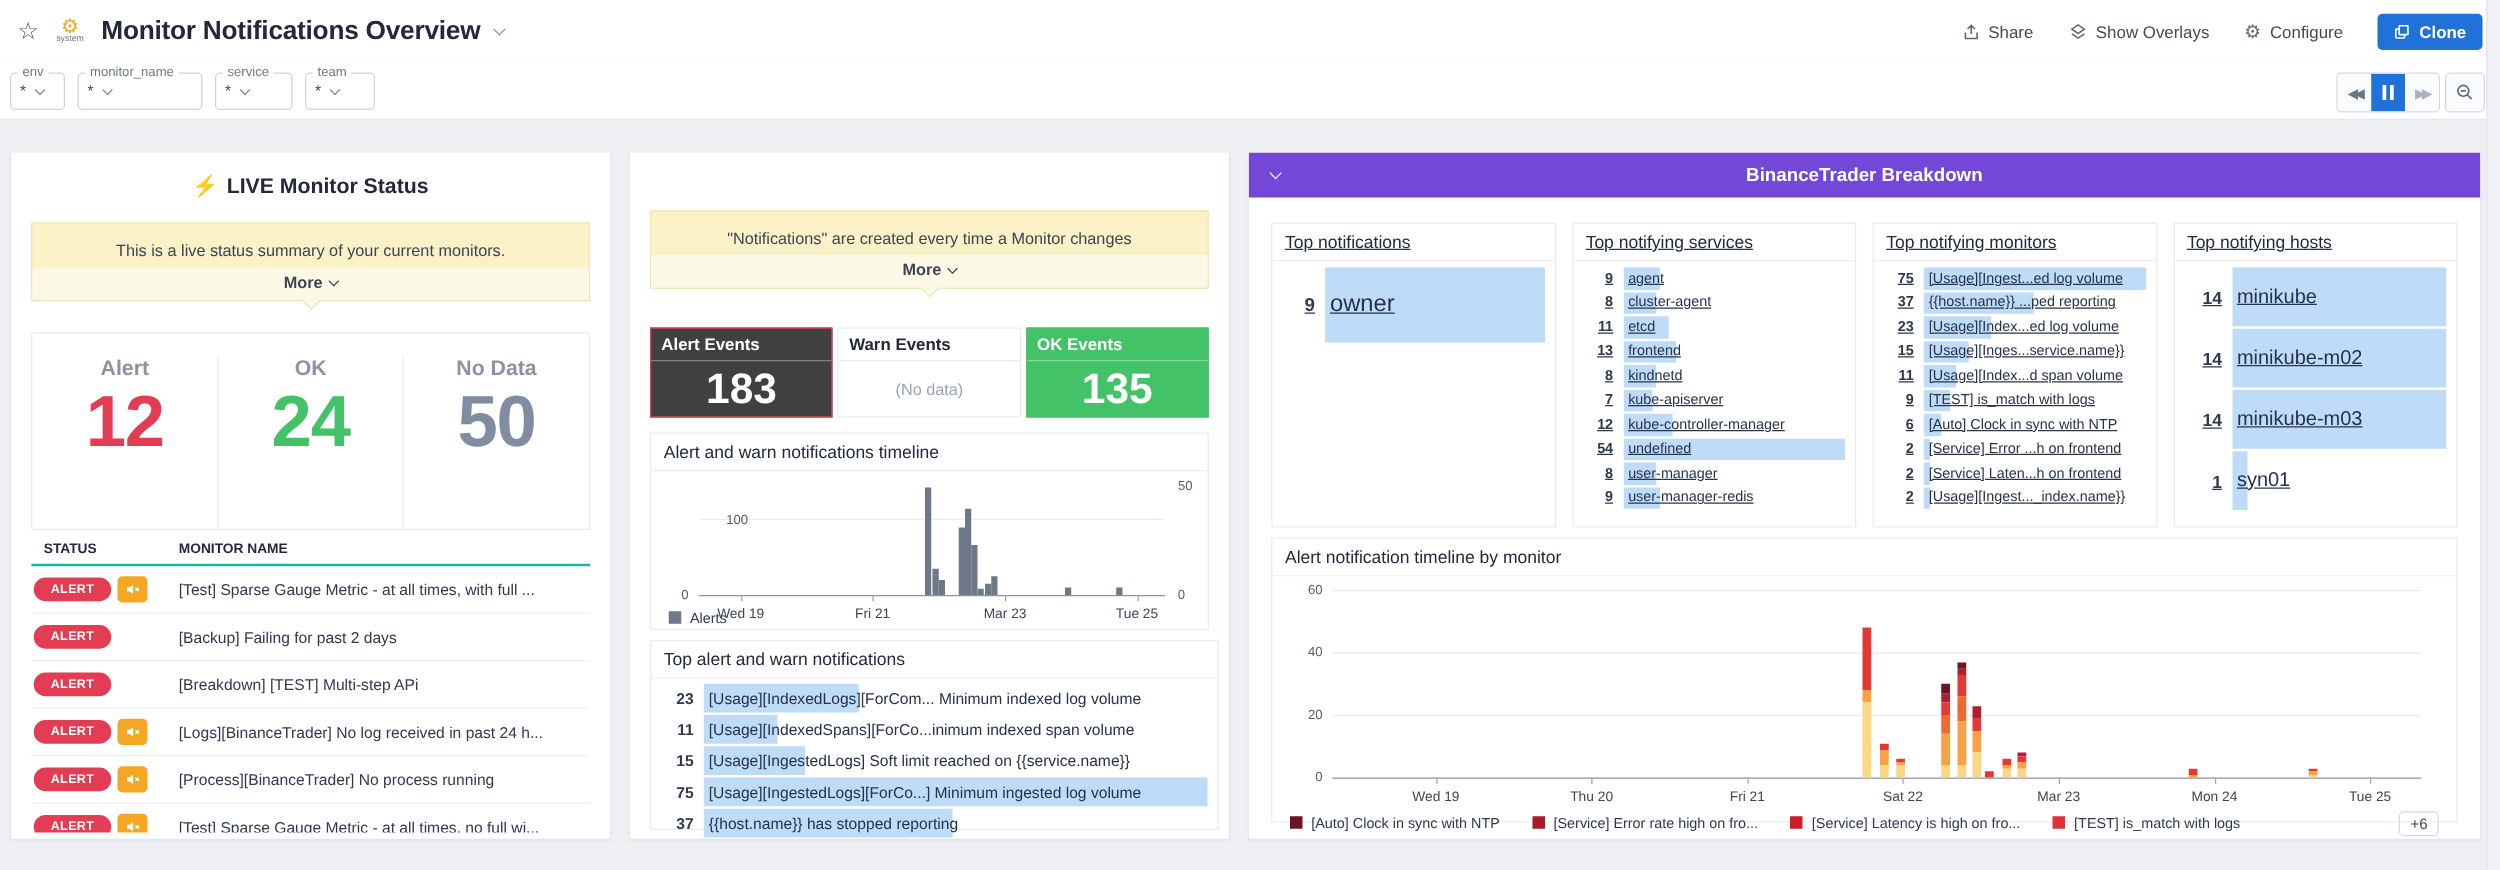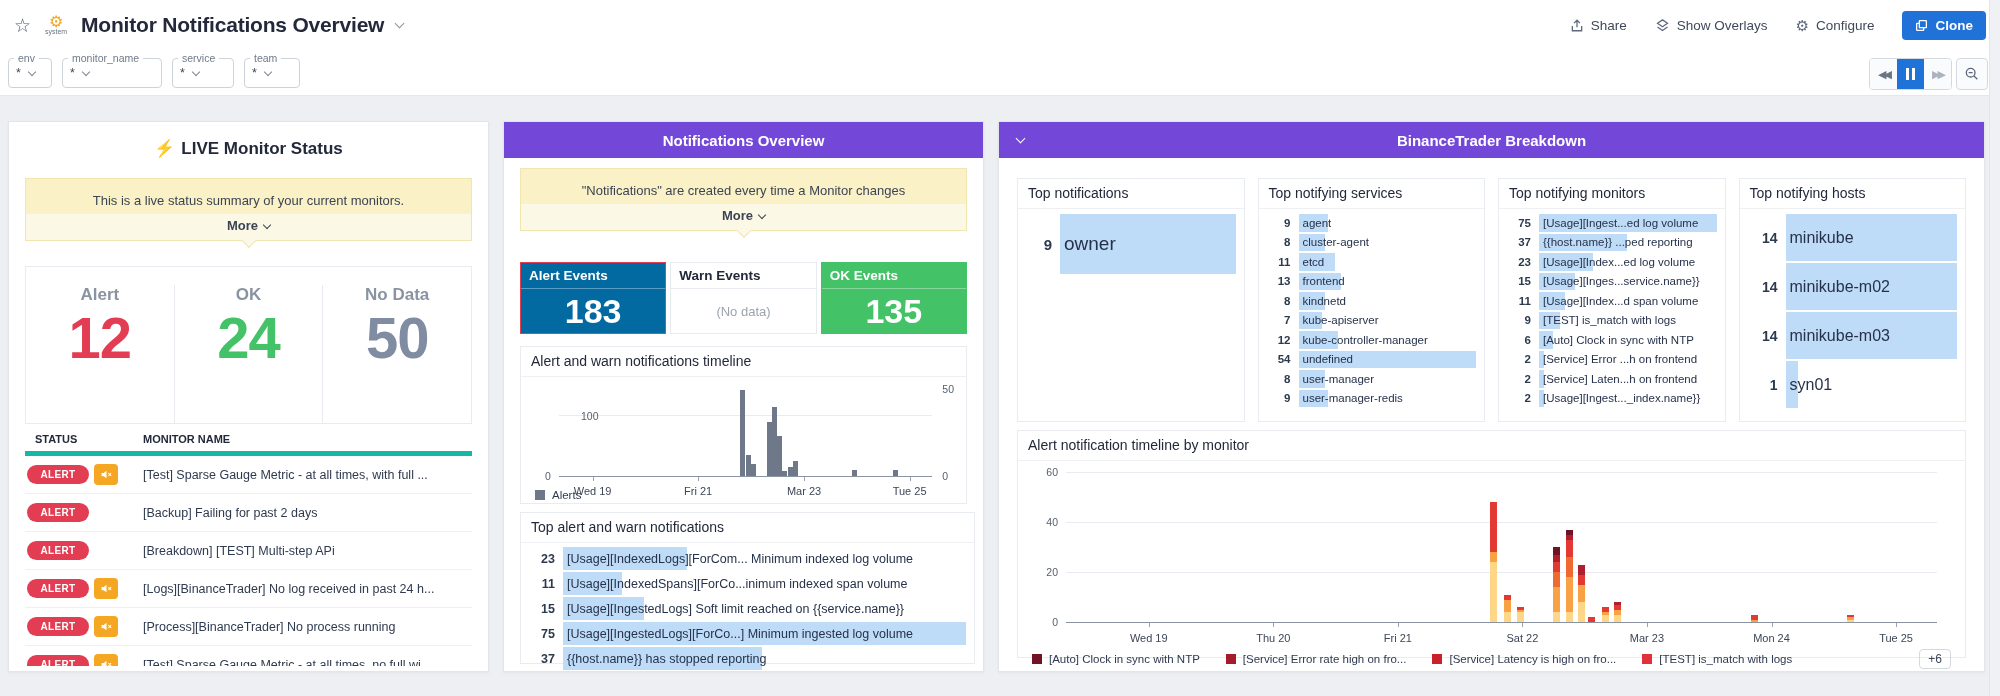--- a/index.html
+++ b/index.html
@@ -57,33 +57,33 @@
 
   
   .counters { position:absolute; left:16px; right:16px; top:144px; height:158px; border:1px solid #e8ebef; display:flex; padding-top:18px; }
   .counter { flex:1; text-align:center; border-left:1px solid #e8ebef; }
   .counter:first-child { border-left:none; }
   .counter .clabel { font-size:17px; font-weight:700; color:#8a93a2; }
   .counter .cval { font-size:58px; font-weight:700; line-height:1.15; letter-spacing:-1px; }
 
   
   .mon-table { position:absolute; left:16px; right:16px; top:306px; height:238px; overflow:hidden; }
-  .mt-head { display:flex; font-size:11px; font-weight:700; color:#23293a; padding:5px 0 6px; border-bottom:5px solid #14b8a6; }
+  .mt-head { display:flex; font-size:11px; font-weight:700; color:#23293a; padding:5px 0 6px; border-bottom:2px solid #14b8a6; }
   .mt-col-status { width:118px; padding-left:10px; }
   .mt-row { display:flex; align-items:center; height:38px; border-bottom:1px solid #eef0f3; font-size:12.5px; color:#2f3a4f; }
   .mt-status { width:118px; padding-left:2px; display:flex; align-items:center; gap:5px; }
   .pill { background:#e23d52; color:#fff; font-size:10px; font-weight:700; border-radius:10px; padding:4px 0; width:62px; text-align:center; letter-spacing:.3px; }
   .mute { width:24px; height:21px; background:#f5a623; border-radius:4px; display:flex; align-items:center; justify-content:center; }
 
   
   .events { position:absolute; left:16px; right:16px; top:140px; height:72px; display:flex; gap:4px; }
   .evbox { flex:1; border:1px solid #e8ebef; display:flex; flex-direction:column; }
   .evbox .elabel { font-size:13.5px; font-weight:700; padding:5px 8px; border-bottom:1px solid #e8ebef; }
   .evbox .eval { flex:1; display:flex; align-items:center; justify-content:center; font-size:34px; font-weight:700; }
-  .evbox.red { background:#0369a1; border-color:#e23d52; }
+  .evbox.red { background:#404040; border-color:#e23d52; }
   .evbox.red .elabel { color:#fff; border-bottom-color:rgba(255,255,255,.35); font-weight:600; }
   .evbox.red .eval { color:#fff; }
   .evbox.green { background:#44c268; border-color:#44c268; }
   .evbox.green .elabel { color:#fff; border-bottom-color:rgba(255,255,255,.35); font-weight:600; }
   .evbox.green .eval { color:#fff; }
   .evbox.plain .elabel { color:#23293a; }
   .evbox.plain .eval { font-size:13px; font-weight:400; color:#9aa4b0; }
 
   .panelbox { position:absolute; border:1px solid #e8ebef; background:#fff; }
   .pb-title { font-size:14px; color:#23293a; padding:6px 10px 7px; border-bottom:1px solid #eef0f3; white-space:nowrap; overflow:hidden; }
@@ -110,21 +110,21 @@
   .tl-sm .tl-row { height:19.5px; font-size:11.5px; }
   .tl-sm .tl-val { width:24px; font-size:11.5px; }
   .tl-md .tl-row { height:25px; font-size:12.5px; }
   .tl-md .tl-val { width:26px; font-size:12.5px; }
   .tl-lg .tl-row { height:49px; font-size:16px; }
   .tl-lg .tl-val { width:30px; font-size:14px; }
   .tl-xl .tl-row { height:62px; font-size:19px; }
   .tl-xl .tl-val { width:26px; font-size:15px; }
 
   .lists-row { position:absolute; left:18px; right:18px; top:56px; height:244px; display:flex; gap:13px; }
-  .lists-row .panelbox { position:relative; flex:1; }
+  .lists-row .panelbox { position:relative; flex:1;text-decoration:underline; }
 
   .scrollstrip { position:absolute; right:0; top:0; width:11px; height:696px; background:#f0f1f4; border-left:1px solid #e2e5ea; }
 </style>
 </head>
 <body>
 
 <div id="app">
 
   <div class="topbar">
     <span class="star">☆</span>
@@ -288,23 +288,20 @@
                 </svg>
               </span>
             </span>
             <span>[Test] Sparse Gauge Metric - at all times, no full wi...</span>
           </div>
         </div>
     </div>
   </div>
 
   <div class="card" id="card-mid">
-    <div class="purple-head">
-      <span>Notifications Overview</span>
-    </div>
     <div class="note" style="top:46px">
       <div class="body">"Notifications" are created every time a Monitor changes</div>
       <div class="more"><span>More</span><span class="chev"></span></div>
       <div class="notch"></div>
     </div>
     <div class="events" id="events">
         <div class="evbox red">
           <div class="elabel">Alert Events</div>
           <div class="eval">183</div>
         </div>

